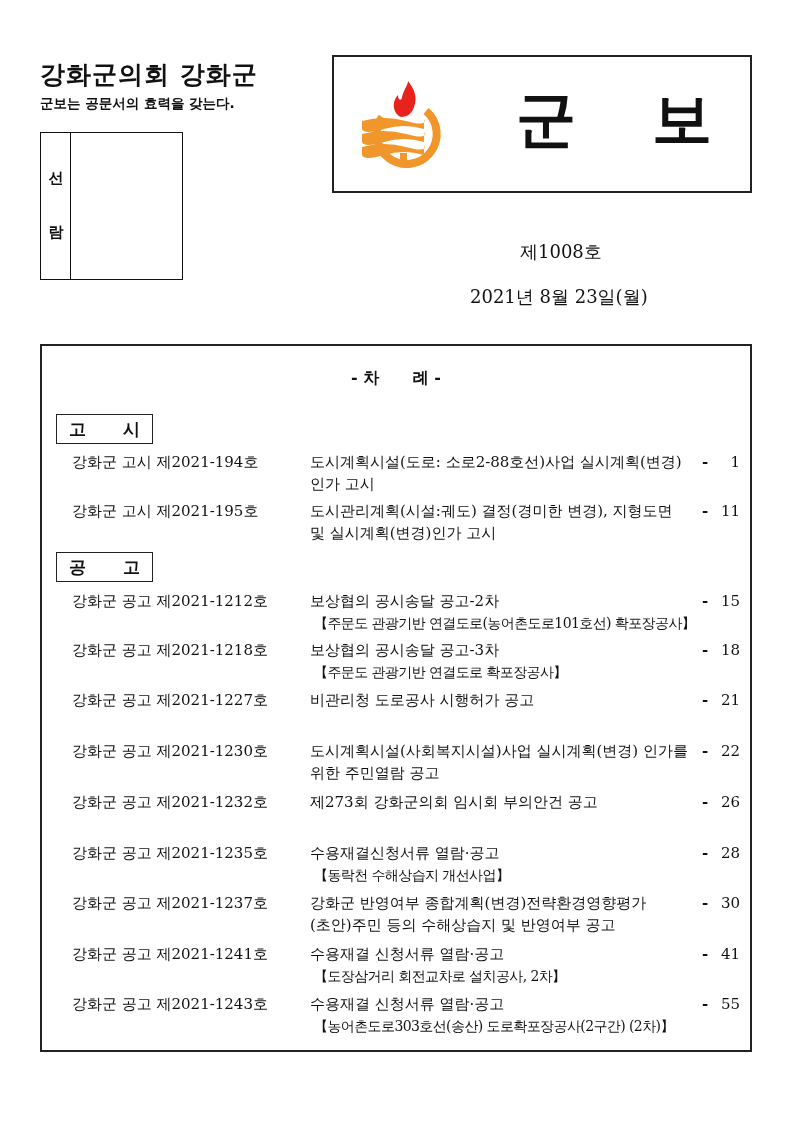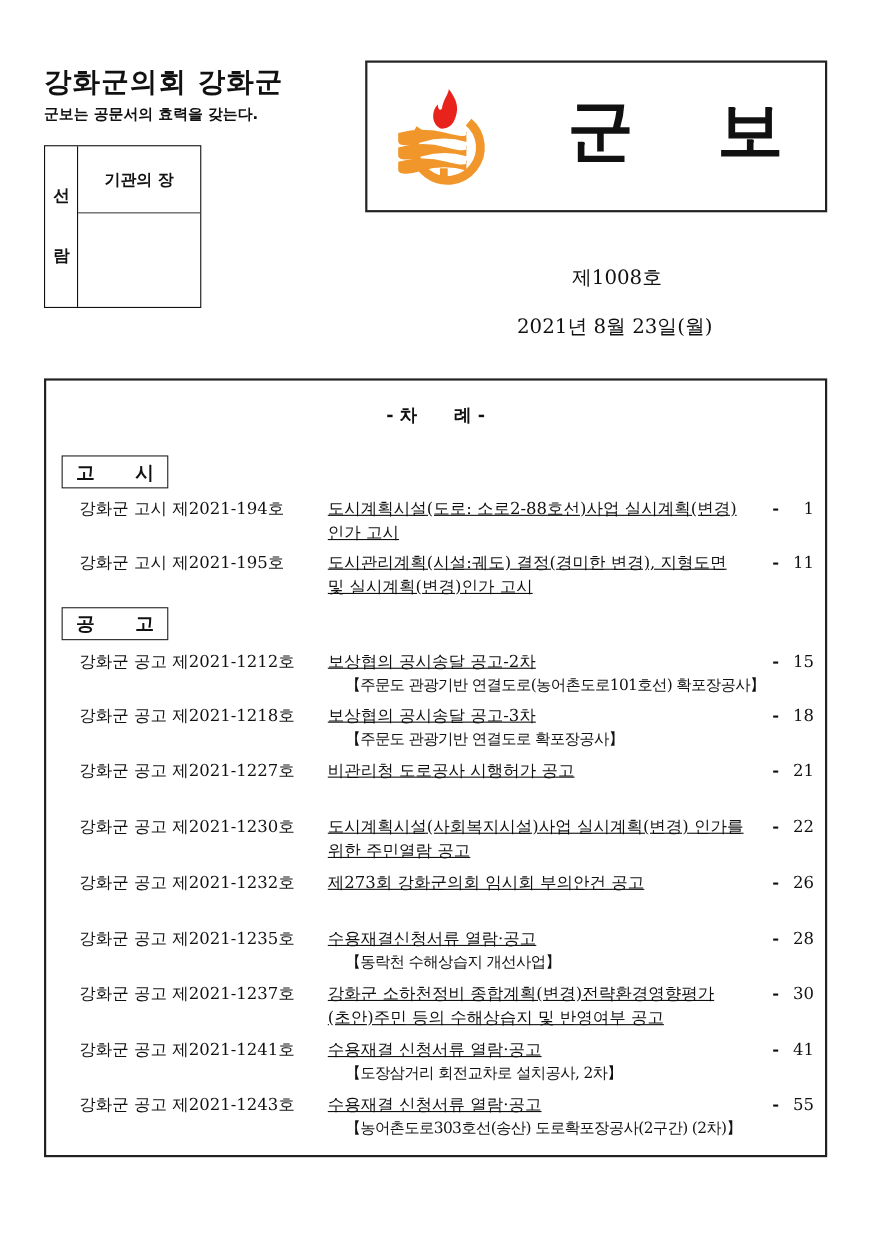--- a/index.html
+++ b/index.html
@@ -20,39 +20,38 @@
 
   .issue-no { left: 520px; top: 240px; font-size: 18px; white-space: nowrap; }
   .issue-date { left: 470px; top: 285px; font-size: 18px; white-space: nowrap; }
 
   .toc { left: 40px; top: 344px; width: 712px; height: 708px; border: 2px solid #222; box-sizing: border-box; padding-left: 24px; }
   .toc-heading { position: absolute; left: 0; right: 0; top: 22px; text-align: center; font-family: "DejaVu Sans", sans-serif; font-weight: bold; font-size: 16px; white-space: pre; }
   .section-label { position: absolute; left: 14px; width: 97px; height: 30px; border: 1.5px solid #222; box-sizing: border-box; font-family: "DejaVu Sans", sans-serif; font-weight: bold; font-size: 17px; display: flex; align-items: center; justify-content: space-between; padding: 0 12px; }
 
   .entry { position: absolute; left: 0; right: 0; font-size: 15px; line-height: 22px; }
   .entry .num { position: absolute; left: 30px; white-space: nowrap; }
-  .entry .title { position: absolute; left: 256px; width: 390px; white-space: nowrap; text-decoration: underline; }
+  .entry .title { position: absolute; left: 268px; width: 390px; white-space: nowrap; }
   .entry .sub { position: absolute; left: 272px; top: 22px; white-space: nowrap; font-size: 14px; letter-spacing: -0.6px; }
   .entry .dash { position: absolute; left: 660px; font-weight: bold; }
   .entry .page { position: absolute; right: 10px; width: 30px; text-align: right; }
 
   svg { display: block; }
 </style>
 </head>
 <body>
 
 <div class="abs org-title">강화군의회 강화군</div>
 <div class="abs org-sub">군보는 공문서의 효력을 갖는다.</div>
 
 <div class="abs review-table">
   <div class="review-left">
     <span style="top:36px">선</span>
     <span style="top:90px">람</span>
   </div>
-  <div class="review-head">기관의 장</div>
 </div>
 
 <div class="abs masthead">
   <div class="logo">
     <svg width="100" height="100" viewBox="0 0 100 100">
 
       <path d="M28 38 A30 30 0 1 0 72 32" fill="none" stroke="#f0962a" stroke-width="8"></path>
 
       <path d="M8 42 Q30 36 52 42 T70 40 L70 50 Q50 44 30 50 T8 50 Z" fill="#f0962a"></path>
       <path d="M8 55 Q30 49 52 55 T70 53 L70 63 Q50 57 30 63 T8 63 Z" fill="#f0962a"></path>
@@ -140,21 +139,21 @@
   <div class="entry" style="top:496px">
     <span class="num">강화군 공고 제2021-1235호</span>
     <span class="title">수용재결신청서류 열람·공고</span>
     <span class="sub">【동락천 수해상습지 개선사업】</span>
     <span class="dash">-</span>
     <span class="page">28</span>
   </div>
 
   <div class="entry" style="top:546px">
     <span class="num">강화군 공고 제2021-1237호</span>
-    <span class="title">강화군 소하천정비 종합계획(변경)전략환경영향평가</span>
+    <span class="title">강화군 반영여부 종합계획(변경)전략환경영향평가</span>
     <span class="title" style="top:22px">(초안)주민 등의 수해상습지 및 반영여부 공고</span>
     <span class="dash">-</span>
     <span class="page">30</span>
   </div>
 
   <div class="entry" style="top:597px">
     <span class="num">강화군 공고 제2021-1241호</span>
     <span class="title">수용재결 신청서류 열람·공고</span>
     <span class="sub">【도장삼거리 회전교차로 설치공사, 2차】</span>
     <span class="dash">-</span>

